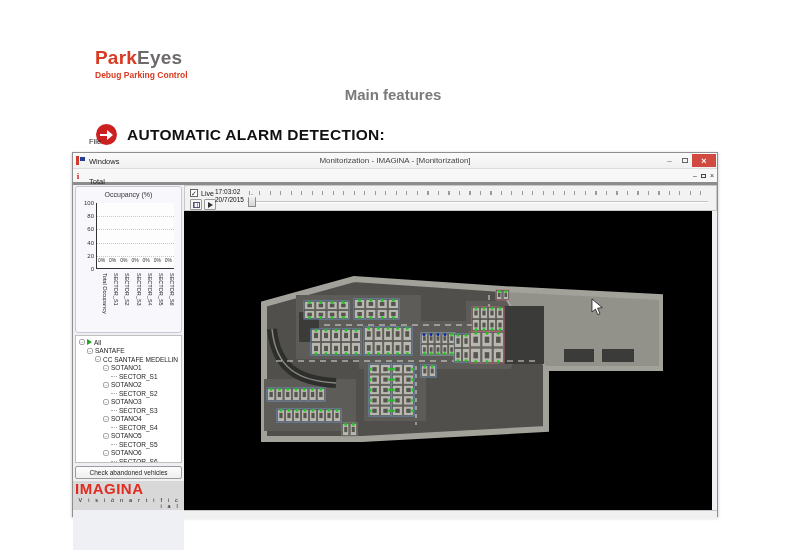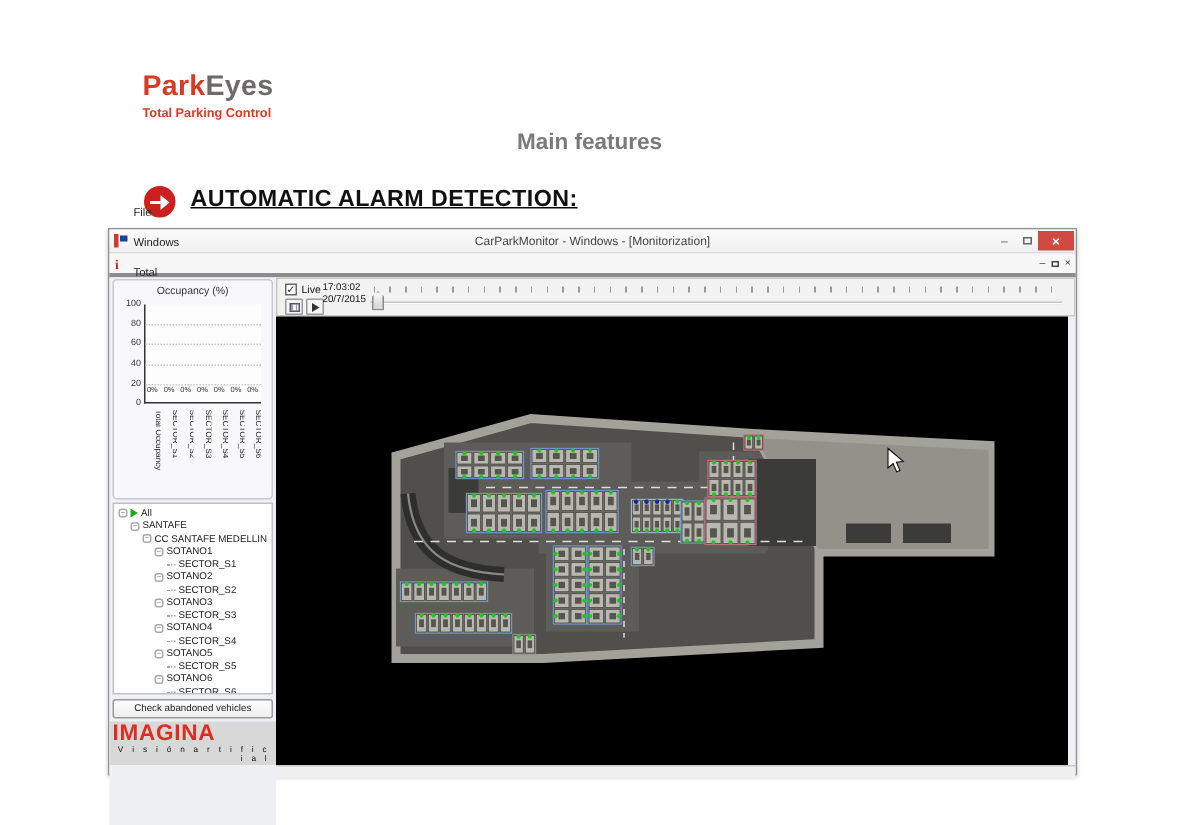--- a/index.html
+++ b/index.html
@@ -11,21 +11,21 @@
   
   .logo { position:absolute; left:95px; top:47px; }
   .logo-main { font-size:19px; font-weight:bold; letter-spacing:0.2px; }
   .logo-park { color:#d93a22; }
   .logo-eyes { color:#6f6a6a; }
   .logo-tag { font-size:8.5px; font-weight:bold; color:#d93a22; margin-top:1px; }
 
   .main-title { position:absolute; left:0; top:86px; width:100%; text-align:center;
     font-size:15px; font-weight:bold; color:#7a7a7a; }
 
-  .bullet-row { position:absolute; left:96px; top:124px; display:flex; align-items:flex-start;text-decoration:underline; }
+  .bullet-row { position:absolute; left:96px; top:124px; display:flex; align-items:center; }
   .bullet-icon { width:21px; height:21px; border-radius:50%; background:#cc1f1f;
     display:flex; align-items:center; justify-content:center; }
   .bullet-icon svg { display:block; }
   .bullet-text { margin-left:10px; font-size:15.5px; font-weight:bold; color:#111; letter-spacing:0.3px; }
 
   
   .app-window { position:absolute; left:72px; top:152px; width:646px; height:365px;
     border:1px solid #8f8f8f; background:#f0f0f0; box-shadow:0 1px 3px rgba(0,0,0,0.25); }
 
   .titlebar { position:relative; height:16px; background:linear-gradient(#fbfbfb,#f0f0f0);
@@ -118,42 +118,42 @@
 
   .statusbar { height:9px; background:#f0f0f0; border-top:1px solid #c6c6c6; }
 </style>
 </head>
 <body>
 
 <div class="slide">
 
   <div class="logo">
     <div class="logo-main"><span class="logo-park">Park</span><span class="logo-eyes">Eyes</span></div>
-    <div class="logo-tag">Total Parking Control</div>
+    <div class="logo-tag">Debug Parking Control</div>
   </div>
 
   <div class="main-title">Main features</div>
 
   <div class="bullet-row">
     <span class="bullet-icon">
       <svg width="13" height="10" viewBox="0 0 13 10">
           <path d="M0 4 h7 v-4 l6 5 -6 5 v-4 h-7 z" fill="#fff"></path>
         </svg>
     </span>
     <span class="bullet-text">AUTOMATIC ALARM DETECTION:</span>
   </div>
 
   <div class="app-window">
 
     <div class="titlebar">
       <span class="titlebar-icon">
           <span class="p1"></span>
           <span class="p2"></span>
         </span>
-      <span class="titlebar-title">CarParkMonitor - Windows - [Monitorization]</span>
+      <span class="titlebar-title">Monitorization - IMAGiNA - [Monitorization]</span>
       <span class="win-controls">
         <span class="win-btn">–</span>
         <span class="win-btn">
             <span class="box"></span>
           </span>
         <span class="win-btn close">×</span>
       </span>
     </div>
 
     <div class="menubar">

